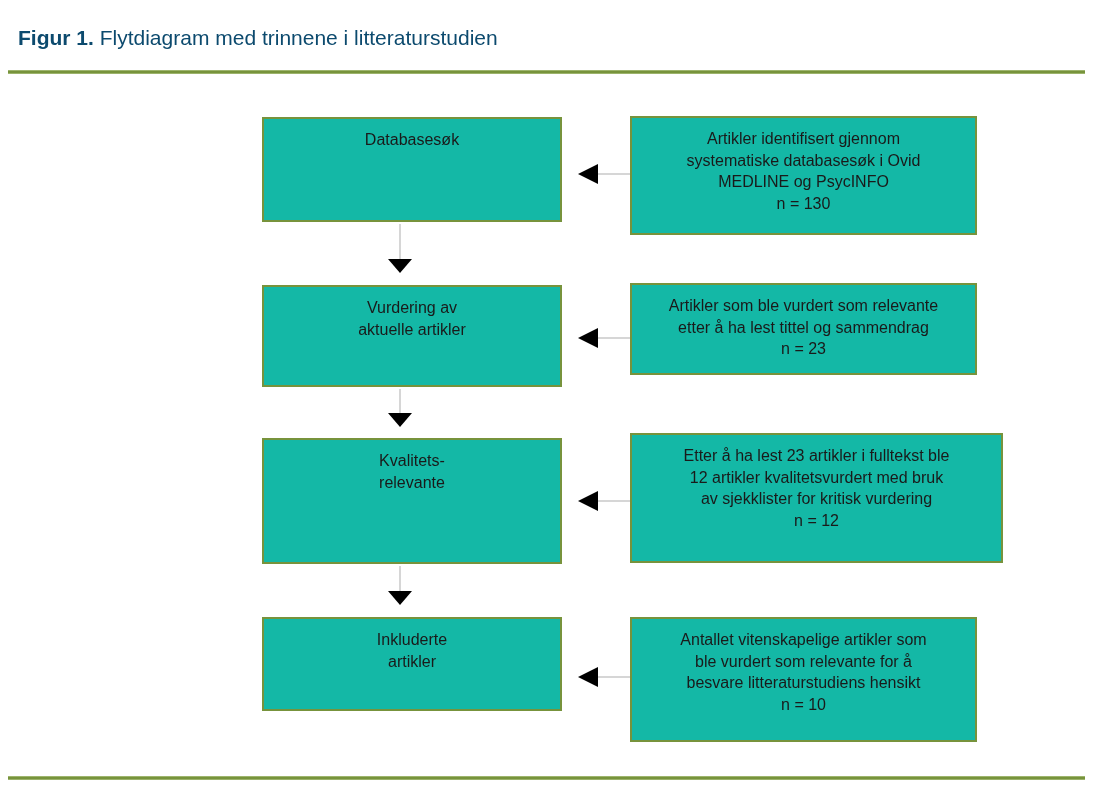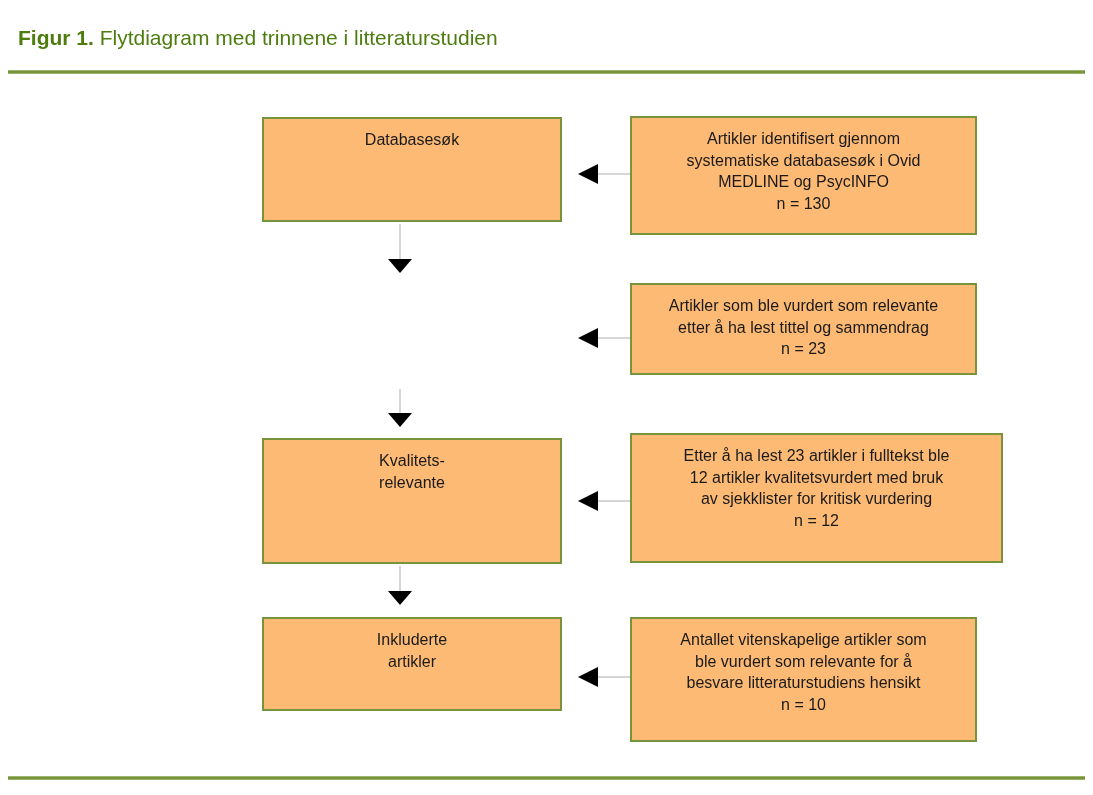--- a/index.html
+++ b/index.html
@@ -10,38 +10,38 @@
     background: #ffffff;
     font-family: "Liberation Sans", "DejaVu Sans", sans-serif;
     color: #1a1a1a;
     overflow: hidden;
   }
   .figure-caption {
     position: absolute;
     left: 18px;
     top: 26px;
     font-size: 21px;
-    color: #4d7c0f;
+    color: #0c4a6e;
     white-space: nowrap;
   }
   .figure-caption .bold { font-weight: bold; }
   .green-rule {
     position: absolute;
     left: 8px;
     width: 1077px;
     height: 4px;
     background: linear-gradient(to bottom, #b9cd90 0%, #77933c 30%, #77933c 72%, #b9cd90 100%);
   }
   .rule-top { top: 70px; }
   .rule-bottom { top: 776px; }
   .box {
     position: absolute;
     box-sizing: border-box;
     border: 2px solid #77933c;
-    background: #fdba74;
+    background: #14b8a6;
     text-align: center;
   }
   .box-text {
     display: block;
     padding: 10px 6px 0 6px;
     font-size: 16px;
     line-height: 1.35;
     white-space: pre-line;
     color: #1a1a1a;
   }
@@ -90,20 +90,24 @@
 systematiske databasesøk i Ovid
 MEDLINE og PsycINFO
 n = 130</span>
   </div>
   <div class="h-line" style="left:597px; top:173px; width:33px;"></div>
   <div class="arrow-left" style="left:578px; top:164px;"></div>
 
   <div class="v-line" style="left:399px; top:224px; height:36px;"></div>
   <div class="arrow-down" style="left:388px; top:259px;"></div>
 
+  <div class="box" style="left:262px; top:285px; width:300px; height:102px;">
+    <span class="box-text">Vurdering av
+aktuelle artikler</span>
+  </div>
   <div class="box" style="left:630px; top:283px; width:347px; height:92px;">
     <span class="box-text">Artikler som ble vurdert som relevante
 etter å ha lest tittel og sammendrag
 n = 23</span>
   </div>
   <div class="h-line" style="left:597px; top:337px; width:33px;"></div>
   <div class="arrow-left" style="left:578px; top:328px;"></div>
 
   <div class="v-line" style="left:399px; top:389px; height:25px;"></div>
   <div class="arrow-down" style="left:388px; top:413px;"></div>

